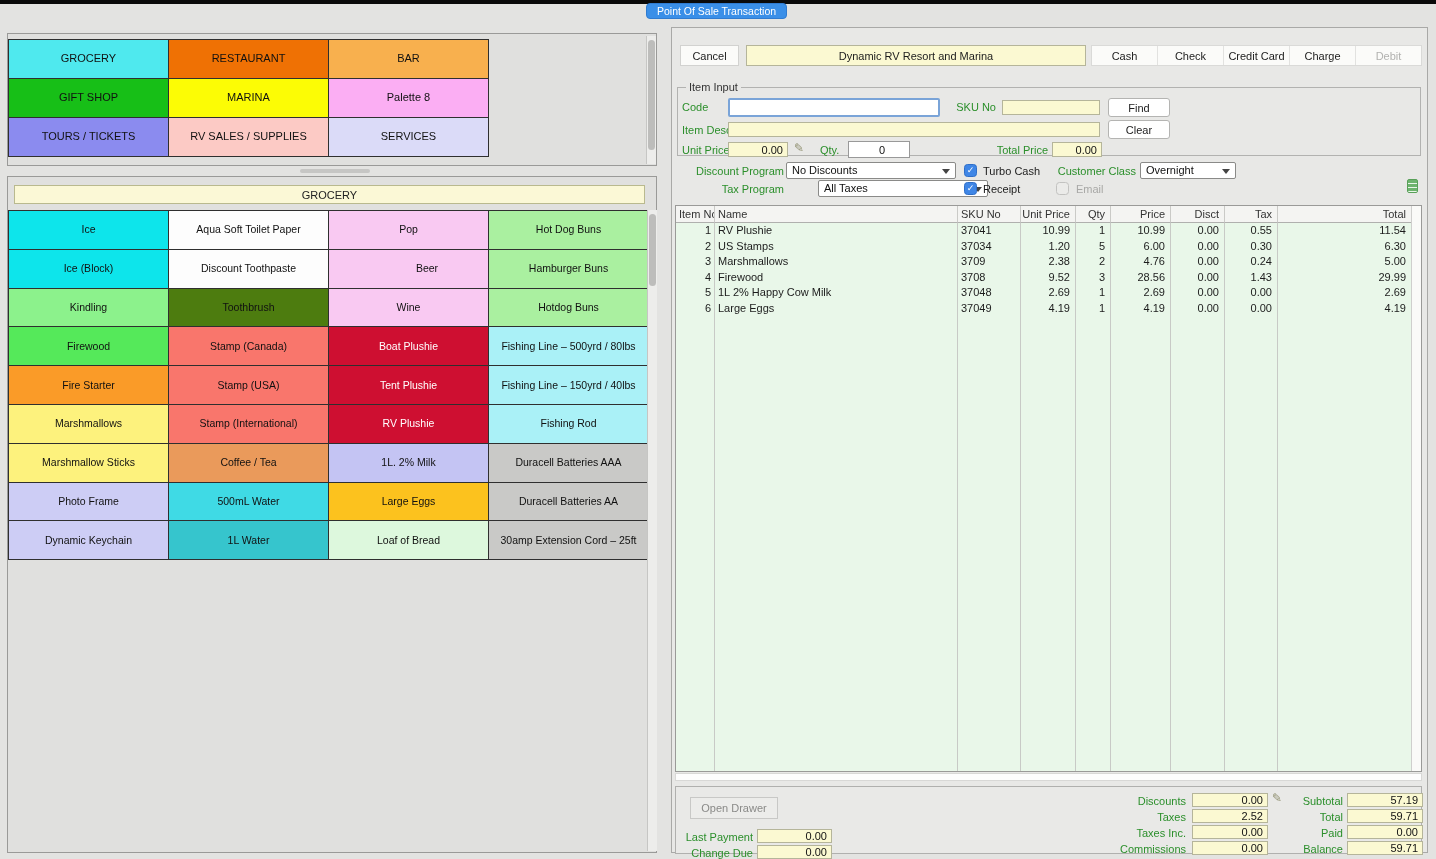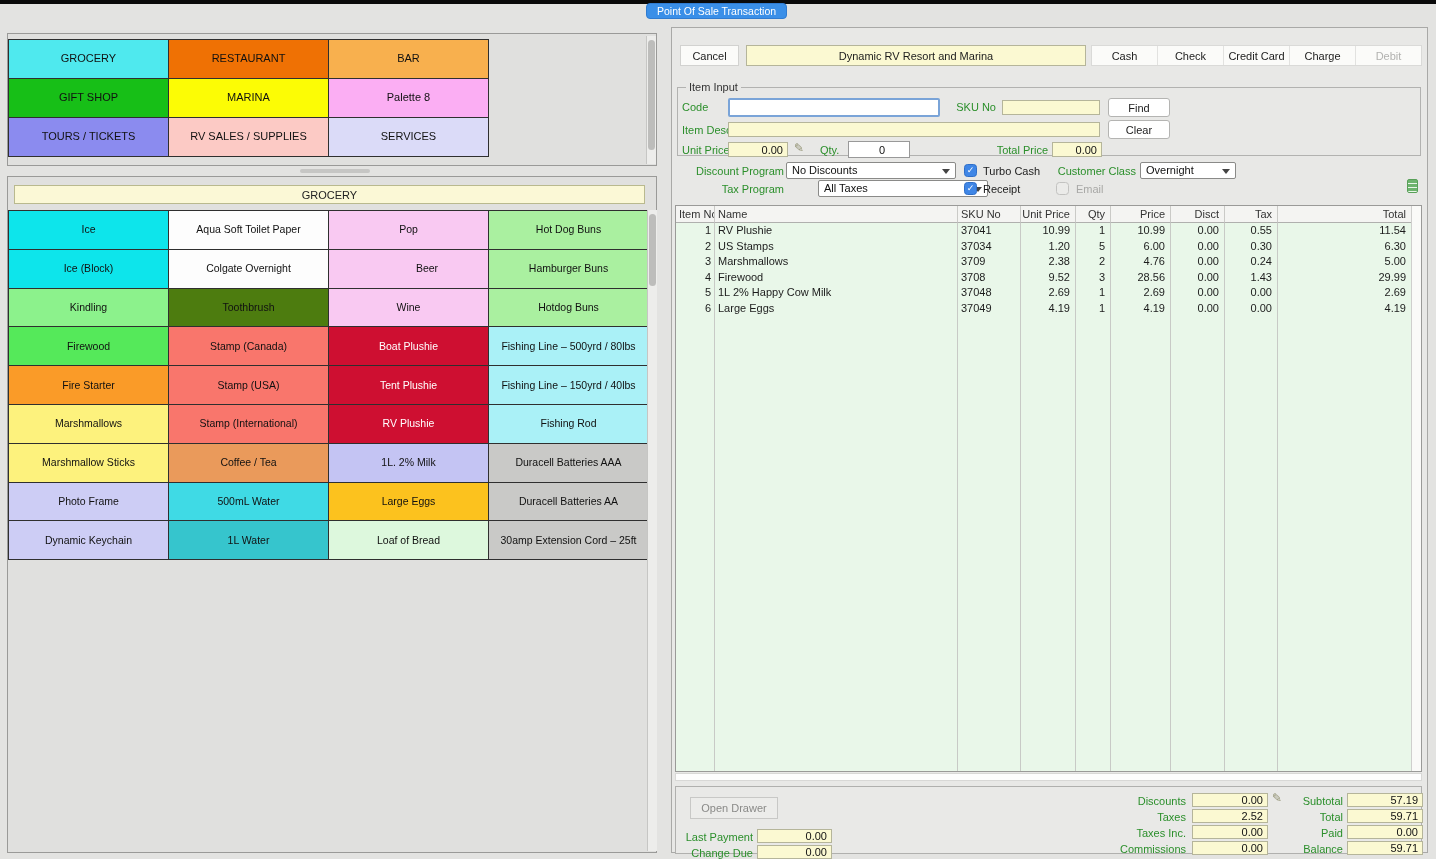--- a/index.html
+++ b/index.html
@@ -170,21 +170,21 @@
 <div class="abs splitter-grip"></div>
 
 <div class="abs panel grid-panel">
   <div class="grocery-header">GROCERY</div>
   <div class="item-grid">
       <div class="tile" style="background: rgb(13, 229, 235); color: rgb(17, 17, 17);">Ice</div>
       <div class="tile" style="background: rgb(253, 253, 253); color: rgb(17, 17, 17);">Aqua Soft Toilet Paper</div>
       <div class="tile" style="background: rgb(249, 201, 242); color: rgb(17, 17, 17);">Pop</div>
       <div class="tile" style="background: rgb(170, 240, 160); color: rgb(17, 17, 17);">Hot Dog Buns</div>
       <div class="tile" style="background: rgb(13, 229, 235); color: rgb(17, 17, 17);">Ice (Block)</div>
-      <div class="tile" style="background: rgb(253, 253, 253); color: rgb(17, 17, 17);">Colgate Overnight</div>
+      <div class="tile" style="background: rgb(253, 253, 253); color: rgb(17, 17, 17);">Discount Toothpaste</div>
       <div class="tile" style="background: rgb(249, 201, 242); color: rgb(17, 17, 17); padding-left: 39px;">Beer</div>
       <div class="tile" style="background: rgb(170, 240, 160); color: rgb(17, 17, 17);">Hamburger Buns</div>
       <div class="tile" style="background: rgb(140, 242, 140); color: rgb(17, 17, 17);">Kindling</div>
       <div class="tile" style="background: #4d7c0f; color: rgb(17, 17, 17);">Toothbrush</div>
       <div class="tile" style="background: rgb(249, 201, 242); color: rgb(17, 17, 17);">Wine</div>
       <div class="tile" style="background: rgb(170, 240, 160); color: rgb(17, 17, 17);">Hotdog Buns</div>
       <div class="tile" style="background: rgb(85, 233, 90); color: rgb(17, 17, 17);">Firewood</div>
       <div class="tile" style="background: rgb(249, 118, 108); color: rgb(17, 17, 17);">Stamp (Canada)</div>
       <div class="tile" style="background: rgb(206, 15, 49); color: rgb(255, 255, 255);">Boat Plushie</div>
       <div class="tile" style="background: rgb(170, 241, 247); color: rgb(17, 17, 17);">Fishing Line – 500yrd / 80lbs</div>

